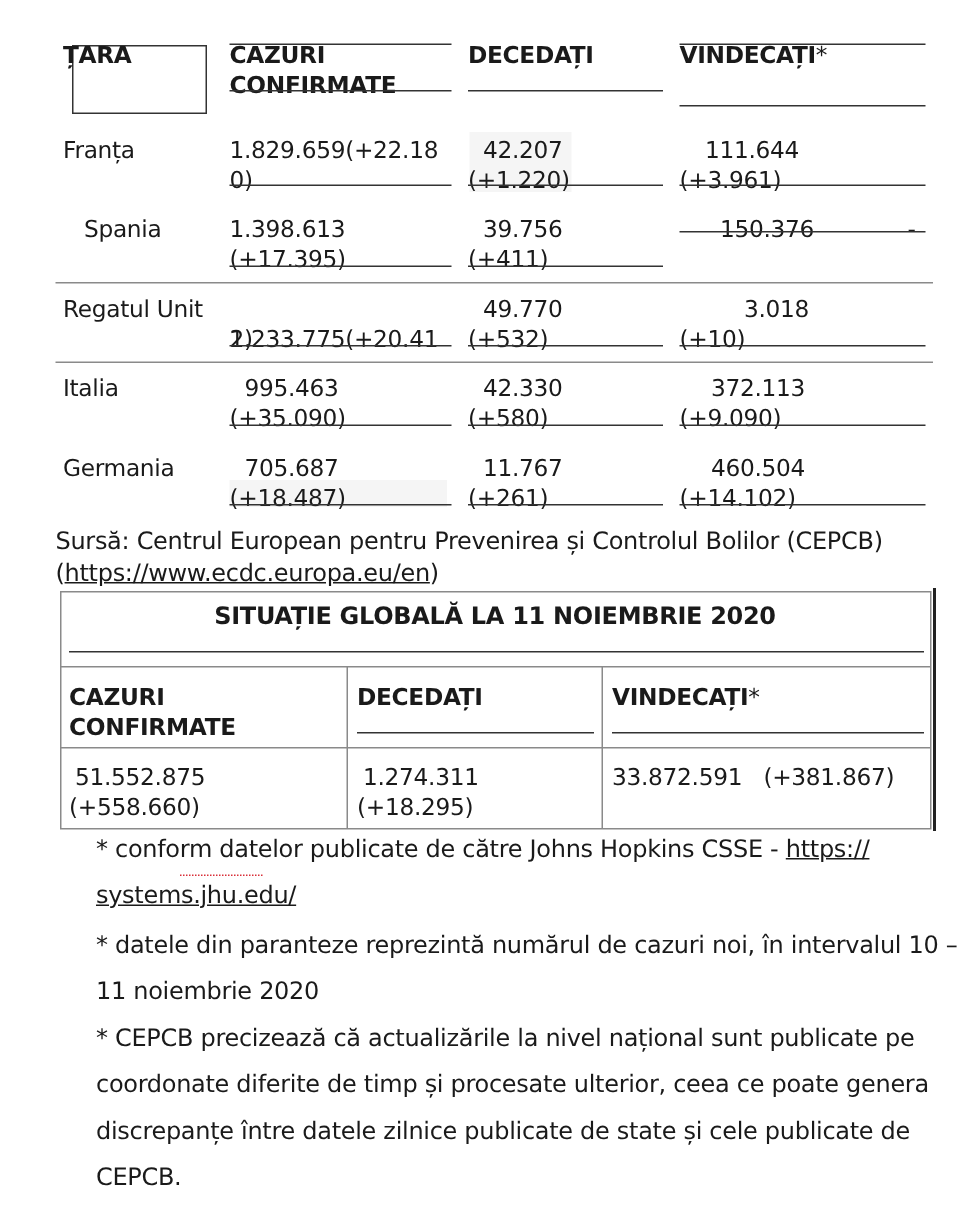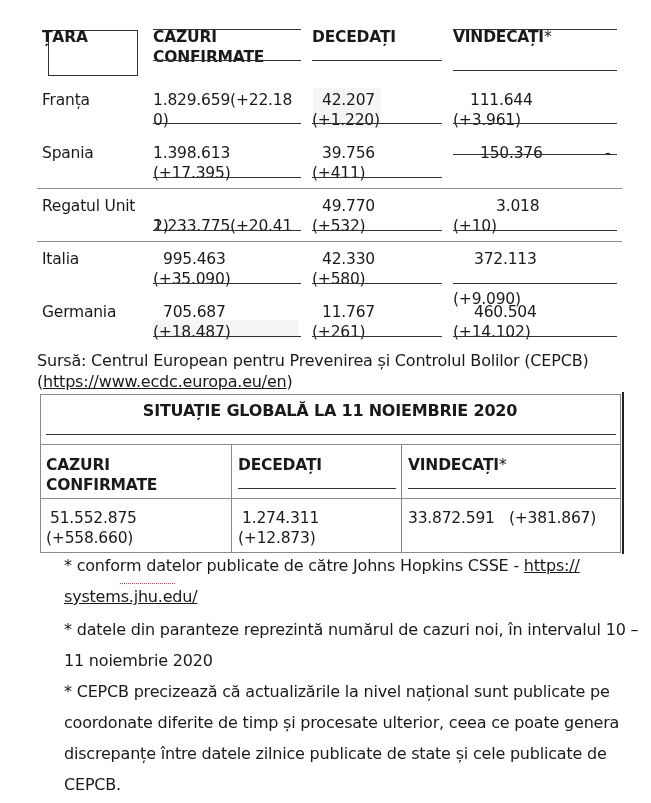--- a/index.html
+++ b/index.html
@@ -48,21 +48,21 @@
     <div class="hr" style="left:153px;top:123px;width:148px;"></div>
     <div class="abs t" style="left:322px;top:90px;">42.207</div>
     <div class="abs t" style="left:312px;top:110px;">(+1.220)</div>
     <div class="hr" style="left:312px;top:123px;width:130px;"></div>
     <div class="abs t" style="left:470px;top:90px;">111.644</div>
     <div class="abs t" style="left:453px;top:110px;">(+3.961)</div>
     <div class="hr" style="left:453px;top:123px;width:164px;"></div>
   </div>
 
   <div>
-    <div class="abs t" style="left:42px;top:143px;">Spania</div>
+    <div class="abs t" style="left:56px;top:143px;">Spania</div>
     <div class="abs t" style="left:153px;top:143px;">1.398.613</div>
     <div class="abs t" style="left:153px;top:163px;">(+17.395)</div>
     <div class="hr" style="left:153px;top:177px;width:148px;"></div>
     <div class="abs t" style="left:322px;top:143px;">39.756</div>
     <div class="abs t" style="left:312px;top:163px;">(+411)</div>
     <div class="hr" style="left:312px;top:177px;width:130px;"></div>
     <div class="abs t" style="left:480px;top:143px;">150.376</div>
     <div class="abs t" style="left:605px;top:143px;">-</div>
     <div class="hr" style="left:453px;top:154px;width:164px;"></div>
   </div>
@@ -86,21 +86,21 @@
 
   <div>
     <div class="abs t" style="left:42px;top:249px;">Italia</div>
     <div class="abs t" style="left:163px;top:249px;">995.463</div>
     <div class="abs t" style="left:153px;top:269px;">(+35.090)</div>
     <div class="hr" style="left:153px;top:283px;width:148px;"></div>
     <div class="abs t" style="left:322px;top:249px;">42.330</div>
     <div class="abs t" style="left:312px;top:269px;">(+580)</div>
     <div class="hr" style="left:312px;top:283px;width:130px;"></div>
     <div class="abs t" style="left:474px;top:249px;">372.113</div>
-    <div class="abs t" style="left:453px;top:269px;margin-top:20px;">(+9.090)</div>
+    <div class="abs t" style="left:453px;top:269px;">(+9.090)</div>
     <div class="hr" style="left:453px;top:283px;width:164px;"></div>
   </div>
 
   <div>
     <div class="shade" style="left:153px;top:320px;width:145px;height:18px;"></div>
     <div class="abs t" style="left:42px;top:302px;">Germania</div>
     <div class="abs t" style="left:163px;top:302px;">705.687</div>
     <div class="abs t" style="left:153px;top:322px;">(+18.487)</div>
     <div class="hr" style="left:153px;top:336px;width:148px;"></div>
     <div class="abs t" style="left:322px;top:302px;">11.767</div>
@@ -134,21 +134,21 @@
   <div class="abs t" style="left:408px;top:455px;">
     <span class="b">VINDECAȚI</span><span>*</span>
   </div>
   <div class="hr" style="left:408px;top:488px;width:208px;"></div>
 
   <div class="hrl" style="left:40px;top:498px;width:580px;"></div>
 
   <div class="abs t" style="left:50px;top:508px;">51.552.875</div>
   <div class="abs t" style="left:46px;top:528px;">(+558.660)</div>
   <div class="abs t" style="left:242px;top:508px;">1.274.311</div>
-  <div class="abs t" style="left:238px;top:528px;">(+12.873)</div>
+  <div class="abs t" style="left:238px;top:528px;">(+18.295)</div>
   <div class="abs t" style="left:408px;top:508px;white-space:pre;">33.872.591   (+381.867)</div>
 </div>
 
 <div class="abs note" style="left:37px;top:556px;">
   <span>* conform datelor publicate de către Johns Hopkins CSSE - </span><a class="link">https://</a>
 </div>
 <div class="spell" style="left:120px;top:583px;width:55px;"></div>
 <div class="abs note" style="left:37px;top:587px;">
   <a class="link">systems.jhu.edu/</a>
 </div>

